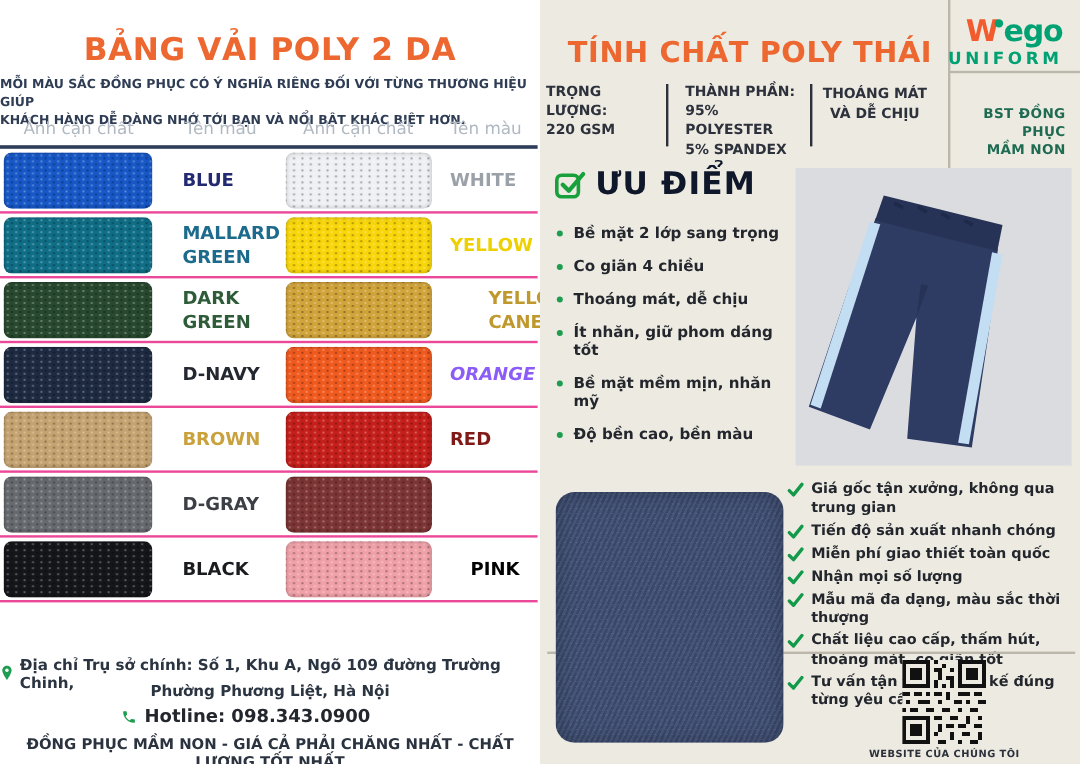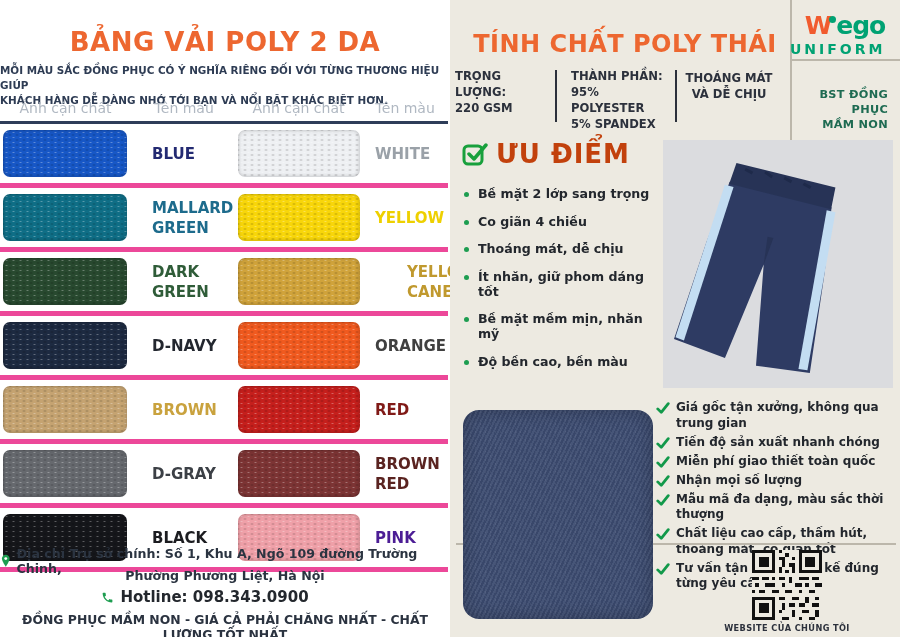--- a/index.html
+++ b/index.html
@@ -11,21 +11,21 @@
   .lp-title { position:absolute; top:27px; left:0; width:450px; text-align:center;
               font-size:26px; font-weight:800; color:#ed6730; letter-spacing:.5px; }
   .lp-sub { position:absolute; top:63px; left:0; width:450px; text-align:left;
             font-size:10.4px; font-weight:700; color:#2e3c54; line-height:15px; }
   .thead { position:absolute; top:100px; left:0; width:450px; display:grid;
            grid-template-columns:131px 106px 123px 90px; }
   .thead div { text-align:center; font-size:14px; color:#b0b8c2; }
   .thead-line { position:absolute; top:121px; left:0; width:448px; height:3px; background:#2e3d59; }
   .tbody { position:absolute; top:124px; left:0; width:450px; }
   .trow { display:grid; grid-template-columns:131px 106px 123px 90px; align-items:center;
-          height:64px; border-bottom:5px solid #ec4899; width:448px; }
+          height:54px; border-bottom:2px solid #ec4899; width:448px; }
   .swatch { width:124px; height:47px; margin-left:3px; border-radius:7px;
             box-shadow: inset 0 0 4px rgba(0,0,0,.25);
             background-image:
               radial-gradient(rgba(255,255,255,.30) 14%, rgba(255,255,255,0) 26%),
               radial-gradient(rgba(0,0,0,.32) 14%, rgba(0,0,0,0) 26%);
             background-size:7px 5px, 7px 5px;
             background-position:0 0, 3.5px 2.5px; }
   .swatch.s2 { width:122px; margin-left:1px; }
   .cname { font-size:15px; font-weight:700; line-height:20px; padding-left:21px; }
   .cname.c4 { padding-left:15px; }
@@ -57,21 +57,21 @@
   .logo .lw { color:#f15b2e; font-size:25px; font-weight:800; }
   .logo .ldot { display:inline-block; width:7px; height:7px; border-radius:50%;
                 background:#00a273; vertical-align:top; margin:3px 0 0 -3px; }
   .logo .lrest { color:#00a273; font-size:25px; font-weight:800; letter-spacing:-1px; }
   .logo-sub { position:absolute; left:340px; top:41px; width:110px; 
               color:#00a273; font-size:14px; font-weight:700; letter-spacing:3px; }
   .bst { position:absolute; left:330px; top:87px; width:108px; text-align:right;
          font-size:11.3px; font-weight:800; color:#1e6b52; line-height:15px; letter-spacing:.3px; }
 
   .uu-heading { position:absolute; left:12px; top:139px; display:flex; align-items:center; gap:8px;
-                font-size:26px; font-weight:800; color:#c2410c; letter-spacing:1px; }
+                font-size:26px; font-weight:800; color:#0f172a; letter-spacing:1px; }
   .adv-list { position:absolute; left:14px; top:186px; width:200px; }
   .adv-item { display:flex; align-items:flex-start; gap:9px; margin-bottom:12.5px;
               font-size:12.6px; font-weight:600; color:#23272d; }
   .adv-bullet { width:5px; height:5px; border-radius:50%; background:#1d9d50; margin-top:6px; flex:none; }
 
   .pants-card { position:absolute; left:213px; top:140px; width:230px; height:248px; background:#dbdcdf; }
 
   .benefits { position:absolute; left:206px; top:400px; width:246px; }
   .benefit { display:flex; align-items:flex-start; gap:6px; margin-bottom:3.5px;
              font-size:12px; font-weight:700; color:#23272d; line-height:15.5px; }
@@ -125,39 +125,38 @@
       <div class="trow">
         <div class="swatch" style="background-color: rgb(40, 73, 47);"></div>
         <div class="cname" style="color: rgb(47, 92, 56);">DARK GREEN</div>
         <div class="swatch s2" style="background-color: rgb(208, 163, 59);"></div>
         <div class="cname c4" style="color: rgb(192, 153, 46); margin-left: 32px;">YELLOW CANE</div>
       </div>
       <div class="trow">
         <div class="swatch" style="background-color: rgb(29, 42, 65);"></div>
         <div class="cname" style="color: rgb(35, 39, 47);">D-NAVY</div>
         <div class="swatch s2" style="background-color: rgb(240, 90, 31);"></div>
-        <div class="cname c4" style="color: #404040;">ORANGE</div>
+        <div class="cname c4" style="color: #8b5cf6; font-style: italic;">ORANGE</div>
       </div>
       <div class="trow">
         <div class="swatch" style="background-color: rgb(197, 163, 113);"></div>
         <div class="cname" style="color: rgb(201, 162, 62);">BROWN</div>
         <div class="swatch s2" style="background-color: rgb(197, 31, 28);"></div>
         <div class="cname c4" style="color: rgb(128, 26, 23);">RED</div>
       </div>
       <div class="trow">
         <div class="swatch" style="background-color: rgb(102, 105, 110);"></div>
         <div class="cname" style="color: rgb(60, 64, 70);">D-GRAY</div>
         <div class="swatch s2" style="background-color: rgb(124, 52, 52);"></div>
-        <div class="cname c4" style="color: rgb(90, 35, 32);">BROWN RED</div>
       </div>
       <div class="trow">
         <div class="swatch" style="background-color: rgb(21, 22, 26);"></div>
         <div class="cname" style="color: rgb(27, 28, 32);">BLACK</div>
         <div class="swatch s2" style="background-color: rgb(239, 160, 168);"></div>
-        <div class="cname c4" style="color: #4c1d95;">PINK</div>
+        <div class="cname c4" style="color: #000000; text-align: center;">PINK</div>
       </div>
     </div>
 
     <div class="lp-footer">
       <div class="addr1">
         <svg class="icon-svg" width="12" height="14" viewBox="0 0 24 28">
             <path d="M12 1C7.6 1 4 4.6 4 9c0 6 8 17 8 17s8-11 8-17c0-4.4-3.6-8-8-8z" fill="#1d9d50"></path>
             <circle cx="12" cy="9" r="3" fill="#fff"></circle>
           </svg>
         <span>Địa chỉ Trụ sở chính: Số 1, Khu A, Ngõ 109 đường Trường Chinh,</span>

